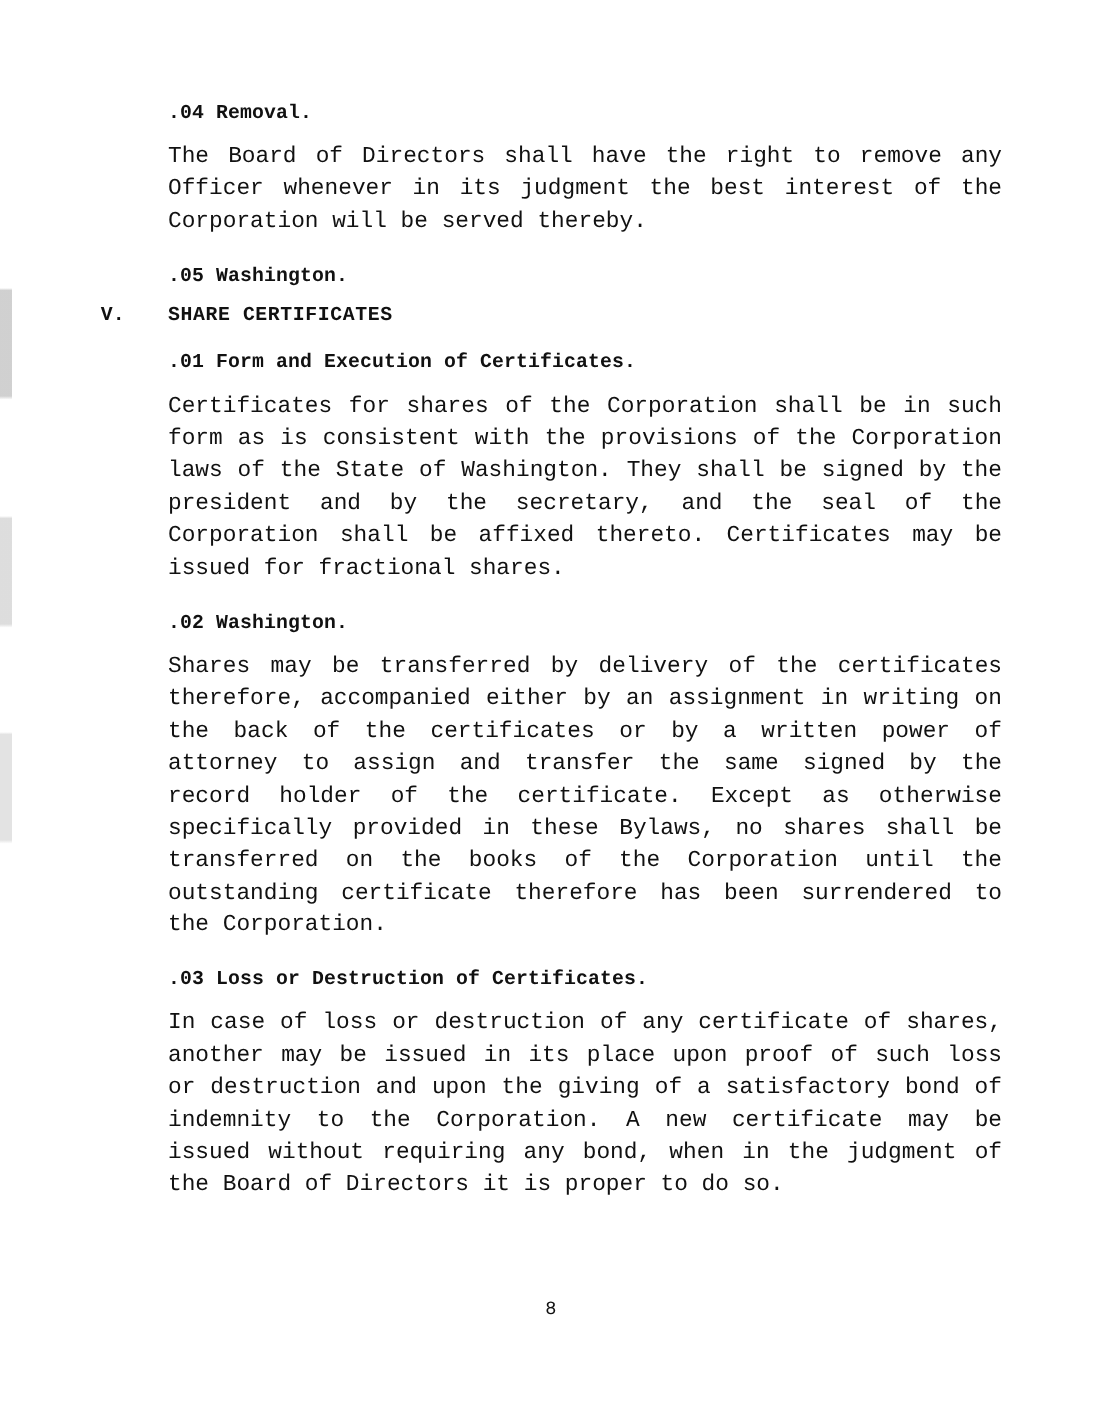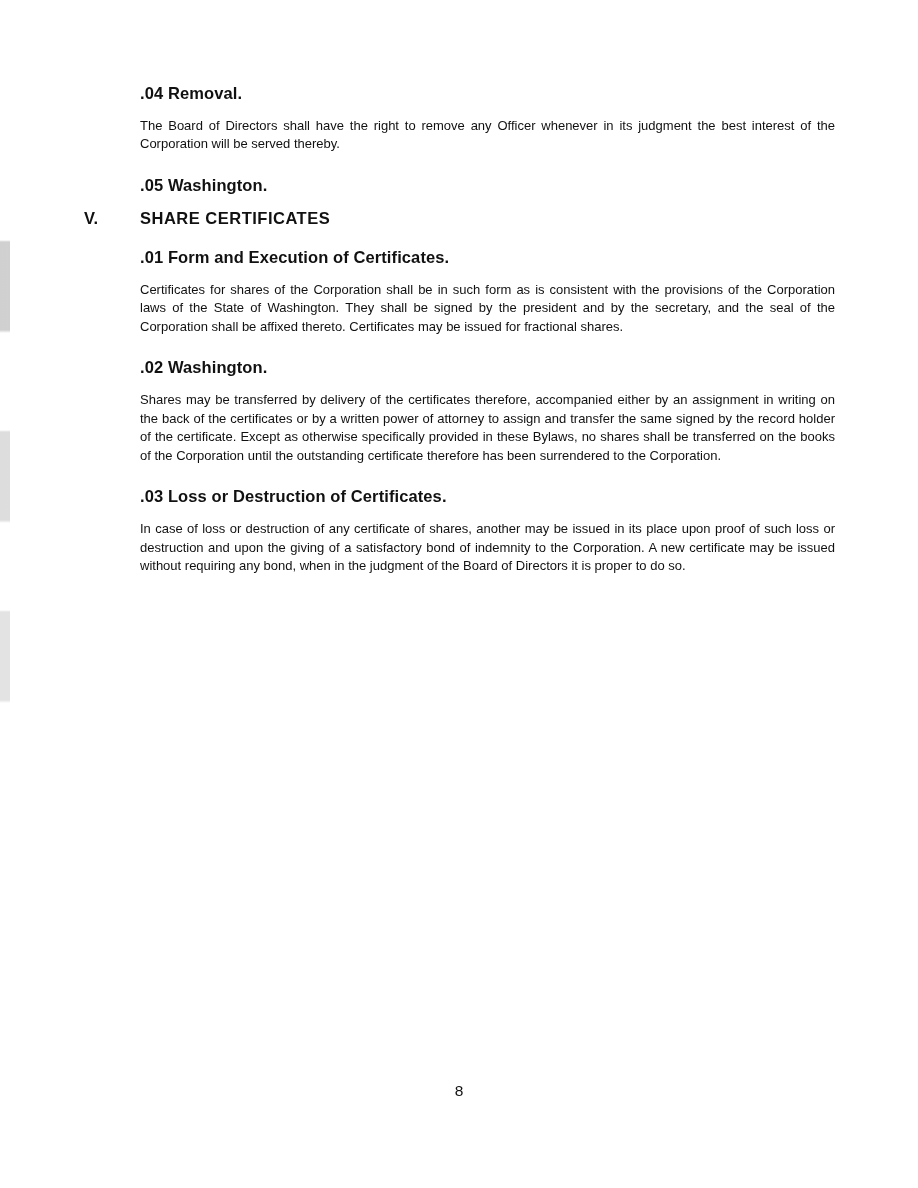--- a/index.html
+++ b/index.html
@@ -5,21 +5,21 @@
   html, body {
     margin: 0;
     padding: 0;
     background: #ffffff;
   }
   .page {
     position: relative;
     width: 918px;
     height: 1188px;
     background: #ffffff;
-    font-family: Liberation Sans, sans-serif;
+    font-family: Liberation Mono, monospace;
     color: #111111;
     overflow: hidden;
   }
   
   .scan-edge {
     position: absolute;
     left: 0;
     top: 0;
     width: 10px;
     height: 1188px;
@@ -46,21 +46,21 @@
     top: 84px;
     width: 695px;
   }
   .sec-head {
     font-weight: bold;
     font-size: 16.5px;
     letter-spacing: 0.1px;
     margin: 0 0 14px 0;
   }
   .para {
-    font-size: 13px;
+    font-size: 19px;
     line-height: 1.42;
     text-align: justify;
     margin: 0 0 22px 0;
   }
   .para.last-of-block {
     margin-bottom: 24px;
   }
   .roman-row {
     position: relative;
     margin: 0 0 20px 0;

